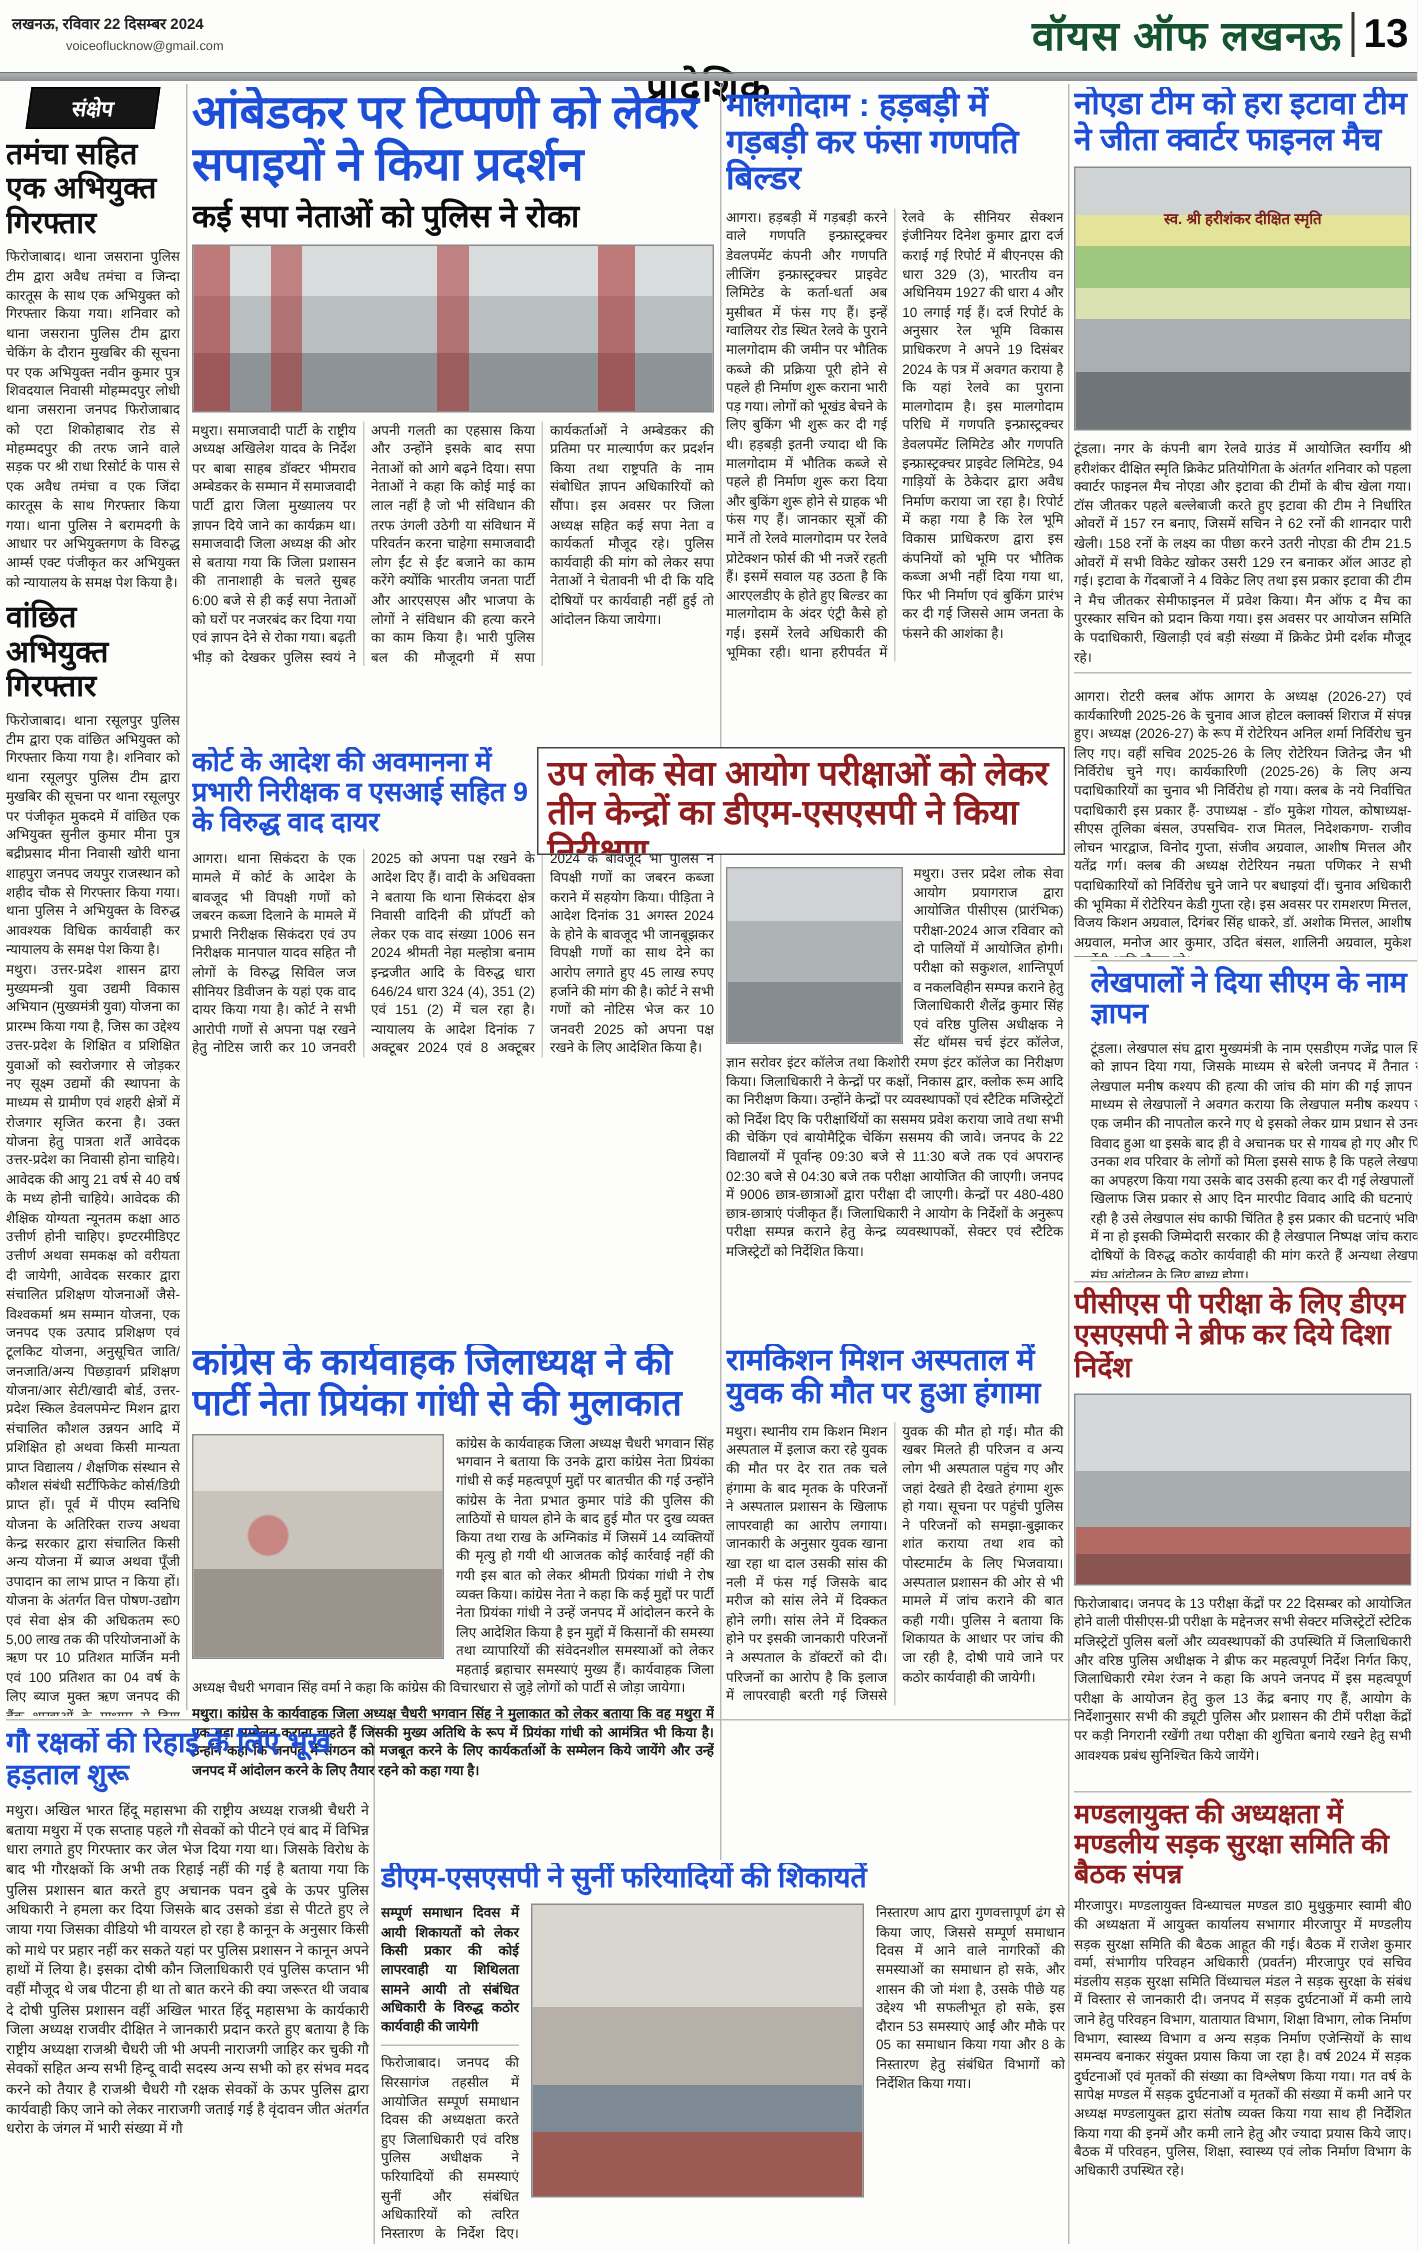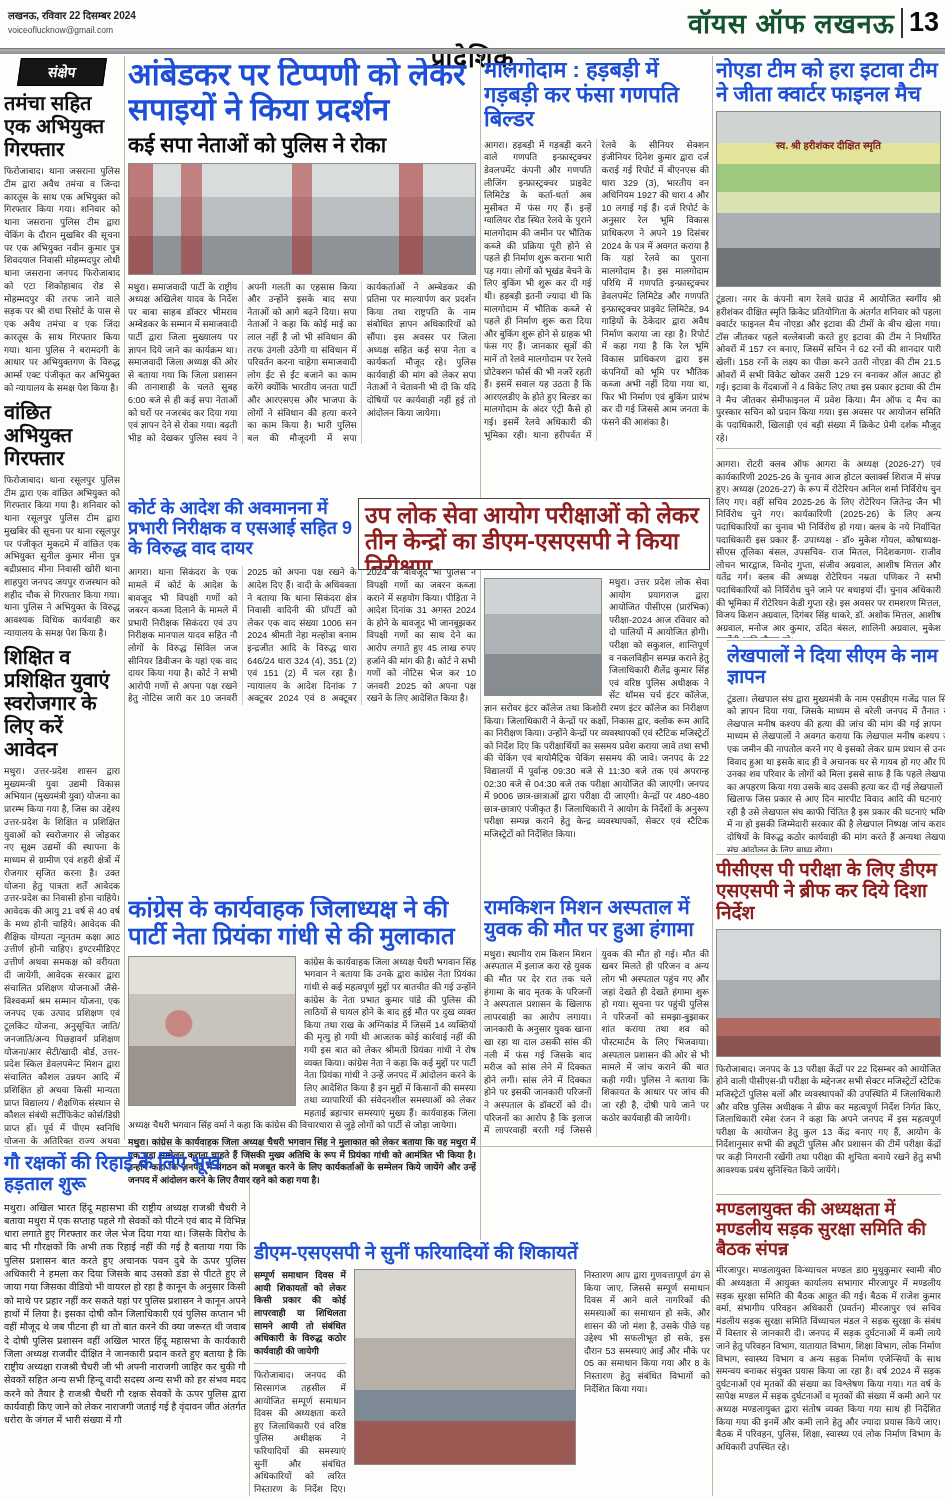--- a/index.html
+++ b/index.html
@@ -6,21 +6,21 @@
   html,body { background:#e8e8e4; }
   body { font-family:"Liberation Sans","DejaVu Sans",sans-serif; }
   #page {
     position:relative; width:945px; height:1500px; margin:0 auto;
     background:#fdfdfb; color:#111; overflow:hidden;
   }
   
   #hdr { position:absolute; left:0; top:0; width:945px; height:46px; }
   .hdr-left { position:absolute; left:8px; top:8px; }
   .hdr-date { font-size:10px; font-weight:bold; color:#222; }
-  .hdr-mail { font-size:8.5px; color:#444; margin-top:3px; }
+  .hdr-mail { font-size:8.5px; color:#444; margin-top:3px;margin-left:36px; }
   .hdr-section { position:absolute; left:0; right:0; top:6px; text-align:center;
     font-size:26px; font-weight:bold; letter-spacing:1px; color:#0a0a0a;margin-top:33px; }
   .hdr-right { position:absolute; right:6px; top:4px; display:flex; align-items:center; gap:6px; }
   .paper-name { font-size:27px; font-weight:bold; color:#14532d; letter-spacing:1px; }
   .hdr-sep { width:2px; height:30px; background:#333; }
   .page-num { font-size:27px; font-weight:bold; color:#0a0a0a; }
   .hdr-rule { position:absolute; left:0; top:48px; width:945px; height:6px;
     background:linear-gradient(180deg,#aeb2b5,#8e9295); border-top:1px solid #777; }
   
   .art { position:absolute; overflow:hidden; }
@@ -89,21 +89,20 @@
 
     <div>
       <h3 class="brief-hl">तमंचा सहित एक अभियुक्त गिरफ्तार</h3>
       <p class="brief-body">फिरोजाबाद। थाना जसराना पुलिस टीम द्वारा अवैध तमंचा व जिन्दा कारतूस के साथ एक अभियुक्त को गिरफ्तार किया गया। शनिवार को थाना जसराना पुलिस टीम द्वारा चेकिंग के दौरान मुखबिर की सूचना पर एक अभियुक्त नवीन कुमार पुत्र शिवदयाल निवासी मोहम्मदपुर लोधी थाना जसराना जनपद फिरोजाबाद को एटा शिकोहाबाद रोड से मोहम्मदपुर की तरफ जाने वाले सड़क पर श्री राधा रिसोर्ट के पास से एक अवैध तमंचा व एक जिंदा कारतूस के साथ गिरफ्तार किया गया। थाना पुलिस ने बरामदगी के आधार पर अभियुक्तगण के विरुद्ध आर्म्स एक्ट पंजीकृत कर अभियुक्त को न्यायालय के समक्ष पेश किया है।</p>
     </div>
     <div>
       <h3 class="brief-hl">वांछित अभियुक्त गिरफ्तार</h3>
       <p class="brief-body">फिरोजाबाद। थाना रसूलपुर पुलिस टीम द्वारा एक वांछित अभियुक्त को गिरफ्तार किया गया है। शनिवार को थाना रसूलपुर पुलिस टीम द्वारा मुखबिर की सूचना पर थाना रसूलपुर पर पंजीकृत मुकदमे में वांछित एक अभियुक्त सुनील कुमार मीना पुत्र बद्रीप्रसाद मीना निवासी खोरी थाना शाहपुरा जनपद जयपुर राजस्थान को शहीद चौक से गिरफ्तार किया गया। थाना पुलिस ने अभियुक्त के विरुद्ध आवश्यक विधिक कार्यवाही कर न्यायालय के समक्ष पेश किया है।</p>
     </div>
     <div>
-      <h3 class="brief-hl">शिक्षित व प्रशिक्षित युवाएं स्वरोजगार के लिए करें आवेदन</h3>
       <p class="brief-body">मथुरा। उत्तर-प्रदेश शासन द्वारा मुख्यमन्त्री युवा उद्यमी विकास अभियान (मुख्यमंत्री युवा) योजना का प्रारम्भ किया गया है, जिस का उद्देश्य उत्तर-प्रदेश के शिक्षित व प्रशिक्षित युवाओं को स्वरोजगार से जोड़कर नए सूक्ष्म उद्यमों की स्थापना के माध्यम से ग्रामीण एवं शहरी क्षेत्रों में रोजगार सृजित करना है। उक्त योजना हेतु पात्रता शर्तें आवेदक उत्तर-प्रदेश का निवासी होना चाहिये। आवेदक की आयु 21 वर्ष से 40 वर्ष के मध्य होनी चाहिये। आवेदक की शैक्षिक योग्यता न्यूनतम कक्षा आठ उत्तीर्ण होनी चाहिए। इण्टरमीडिएट उत्तीर्ण अथवा समकक्ष को वरीयता दी जायेगी, आवेदक सरकार द्वारा संचालित प्रशिक्षण योजनाओं जैसे-विश्वकर्मा श्रम सम्मान योजना, एक जनपद एक उत्पाद प्रशिक्षण एवं टूलकिट योजना, अनुसूचित जाति/जनजाति/अन्य पिछड़ावर्ग प्रशिक्षण योजना/आर सेटी/खादी बोर्ड, उत्तर-प्रदेश स्किल डेवलपमेन्ट मिशन द्वारा संचालित कौशल उन्नयन आदि में प्रशिक्षित हो अथवा किसी मान्यता प्राप्त विद्यालय / शैक्षणिक संस्थान से कौशल संबंधी सर्टीफिकेट कोर्स/डिग्री प्राप्त हों। पूर्व में पीएम स्वनिधि योजना के अतिरिक्त राज्य अथवा केन्द्र सरकार द्वारा संचालित किसी अन्य योजना में ब्याज अथवा पूँजी उपादान का लाभ प्राप्त न किया हों। योजना के अंतर्गत वित्त पोषण-उद्योग एवं सेवा क्षेत्र की अधिकतम रू0 5,00 लाख तक की परियोजनाओं के ऋण पर 10 प्रतिशत मार्जिन मनी एवं 100 प्रतिशत का 04 वर्ष के लिए ब्याज मुक्त ऋण जनपद की बैंक शाखाओं के माध्यम से दिया जायेगा। उद्योग का स्थ आय विनिर्माण में आच्छादित होने वाली इकाईयां (मैन्यूफैक्चरिंग क्षेत्र) से, ई-टेक्सटिंग क्षेत्र व अन्य किसी तरह की सेवा से संबंधित हों।</p>
     </div>
   </section>
 
   <section class="art" style="left:128px; top:58px; width:348px; height:440px;">
     <h1 class="hl" style="font-size:31px;">आंबेडकर पर टिप्पणी को लेकर सपाइयों ने किया प्रदर्शन</h1>
     <div class="subhead" style="margin:6px 0 5px;">कई सपा नेताओं को पुलिस ने रोका</div>
     <div class="photo flags" style="width:348px; height:112px; margin-bottom:6px;"></div>
     <p class="body cols3">मथुरा। समाजवादी पार्टी के राष्ट्रीय अध्यक्ष अखिलेश यादव के निर्देश पर बाबा साहब डॉक्टर भीमराव अम्बेडकर के सम्मान में समाजवादी पार्टी द्वारा जिला मुख्यालय पर ज्ञापन दिये जाने का कार्यक्रम था। समाजवादी जिला अध्यक्ष की ओर से बताया गया कि जिला प्रशासन की तानाशाही के चलते सुबह 6:00 बजे से ही कई सपा नेताओं को घरों पर नजरबंद कर दिया गया एवं ज्ञापन देने से रोका गया। बढ़ती भीड़ को देखकर पुलिस स्वयं ने अपनी गलती का एहसास किया और उन्होंने इसके बाद सपा नेताओं को आगे बढ़ने दिया। सपा नेताओं ने कहा कि कोई माई का लाल नहीं है जो भी संविधान की तरफ उंगली उठेगी या संविधान में परिवर्तन करना चाहेगा समाजवादी लोग ईंट से ईंट बजाने का काम करेंगे क्योंकि भारतीय जनता पार्टी और आरएसएस और भाजपा के लोगों ने संविधान की हत्या करने का काम किया है। भारी पुलिस बल की मौजूदगी में सपा कार्यकर्ताओं ने अम्बेडकर की प्रतिमा पर माल्यार्पण कर प्रदर्शन किया तथा राष्ट्रपति के नाम संबोधित ज्ञापन अधिकारियों को सौंपा। इस अवसर पर जिला अध्यक्ष सहित कई सपा नेता व कार्यकर्ता मौजूद रहे। पुलिस कार्यवाही की मांग को लेकर सपा नेताओं ने चेतावनी भी दी कि यदि दोषियों पर कार्यवाही नहीं हुई तो आंदोलन किया जायेगा।</p>
   </section>

